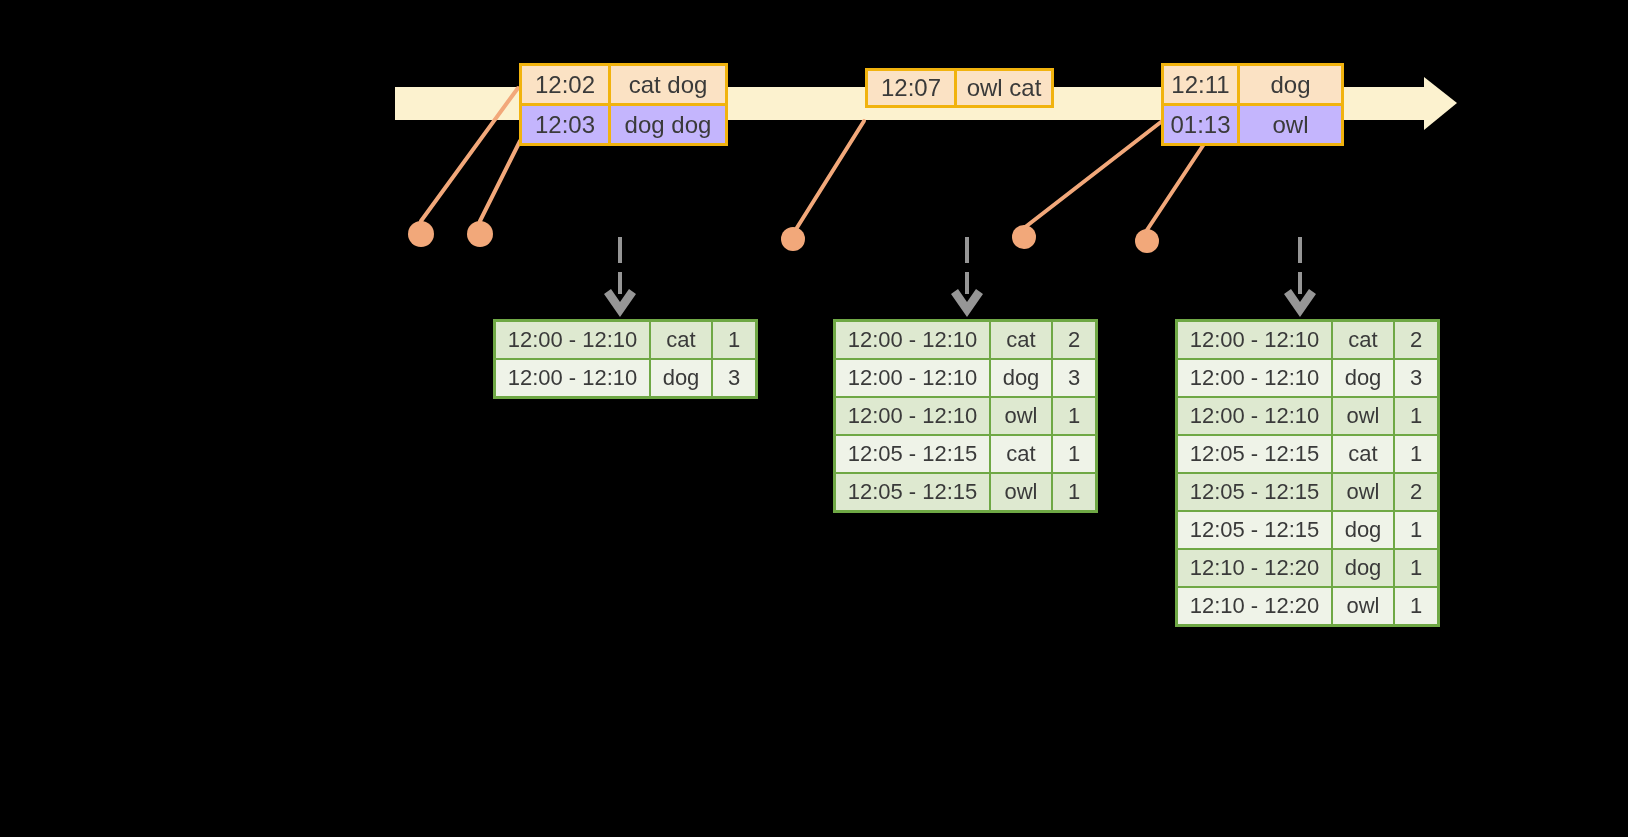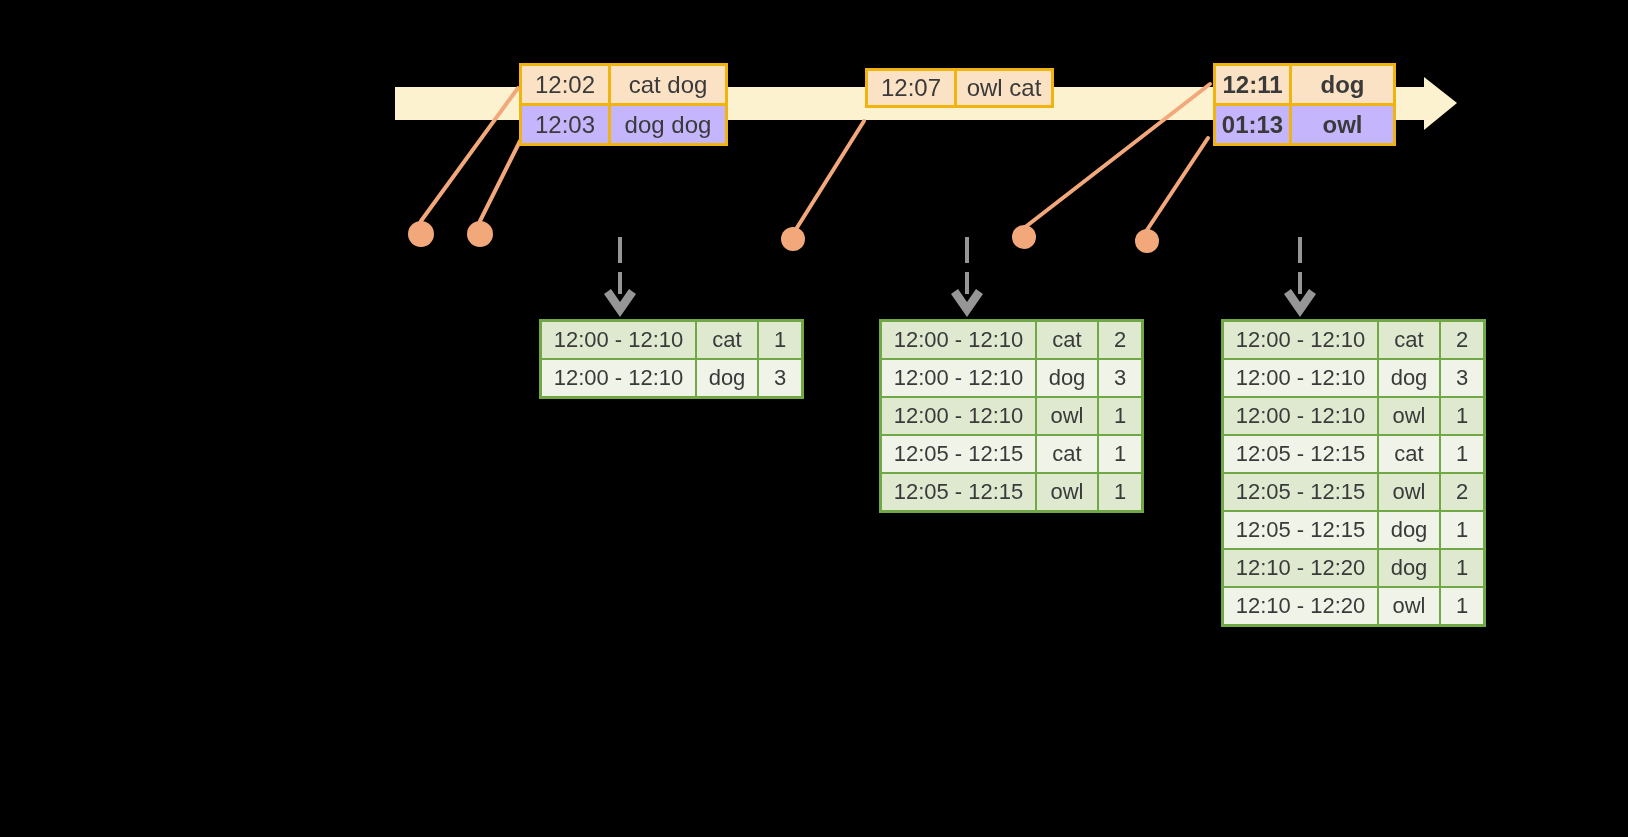--- a/index.html
+++ b/index.html
@@ -17,27 +17,27 @@
     display:grid; gap:3px;
   }
   .event-box .cell {
     height:37px; display:flex; align-items:center; justify-content:center;
     font-size:24px; color:#3A3A3A; background:#c4b5fd;
   }
   .event-box .cell:nth-child(-n+2) { background:#FBE2C4; }
   #event-box-1 { left:519px; top:63px;  grid-template-columns:86px 114px; }
   #event-box-2 { left:865px; top:68px;  grid-template-columns:86px 94px; }
   #event-box-2 .cell { height:34px; }
-  #event-box-3 { left:1213px; top:63px; grid-template-columns:73px 101px;font-weight:bold; }
+  #event-box-3 { left:1161px; top:63px; grid-template-columns:73px 101px; }
 
   
   .result-table {
     position:absolute; z-index:2;
     background:#6FA845; border:3px solid #6FA845;
-    display:grid; grid-template-columns:153px 60px 42px; gap:2px;margin-left:46px;
+    display:grid; grid-template-columns:153px 60px 42px; gap:2px;
   }
   .result-table .cell {
     height:36px; display:flex; align-items:center; justify-content:center;
     font-size:22px; color:#3A3A3A; background:#EFF3E8;
   }
   
   .result-table .cell:nth-child(6n+1),
   .result-table .cell:nth-child(6n+2),
   .result-table .cell:nth-child(6n+3) { background:#DEE9D0; }
   #result-table-1 { left:493px;  top:319px; }

